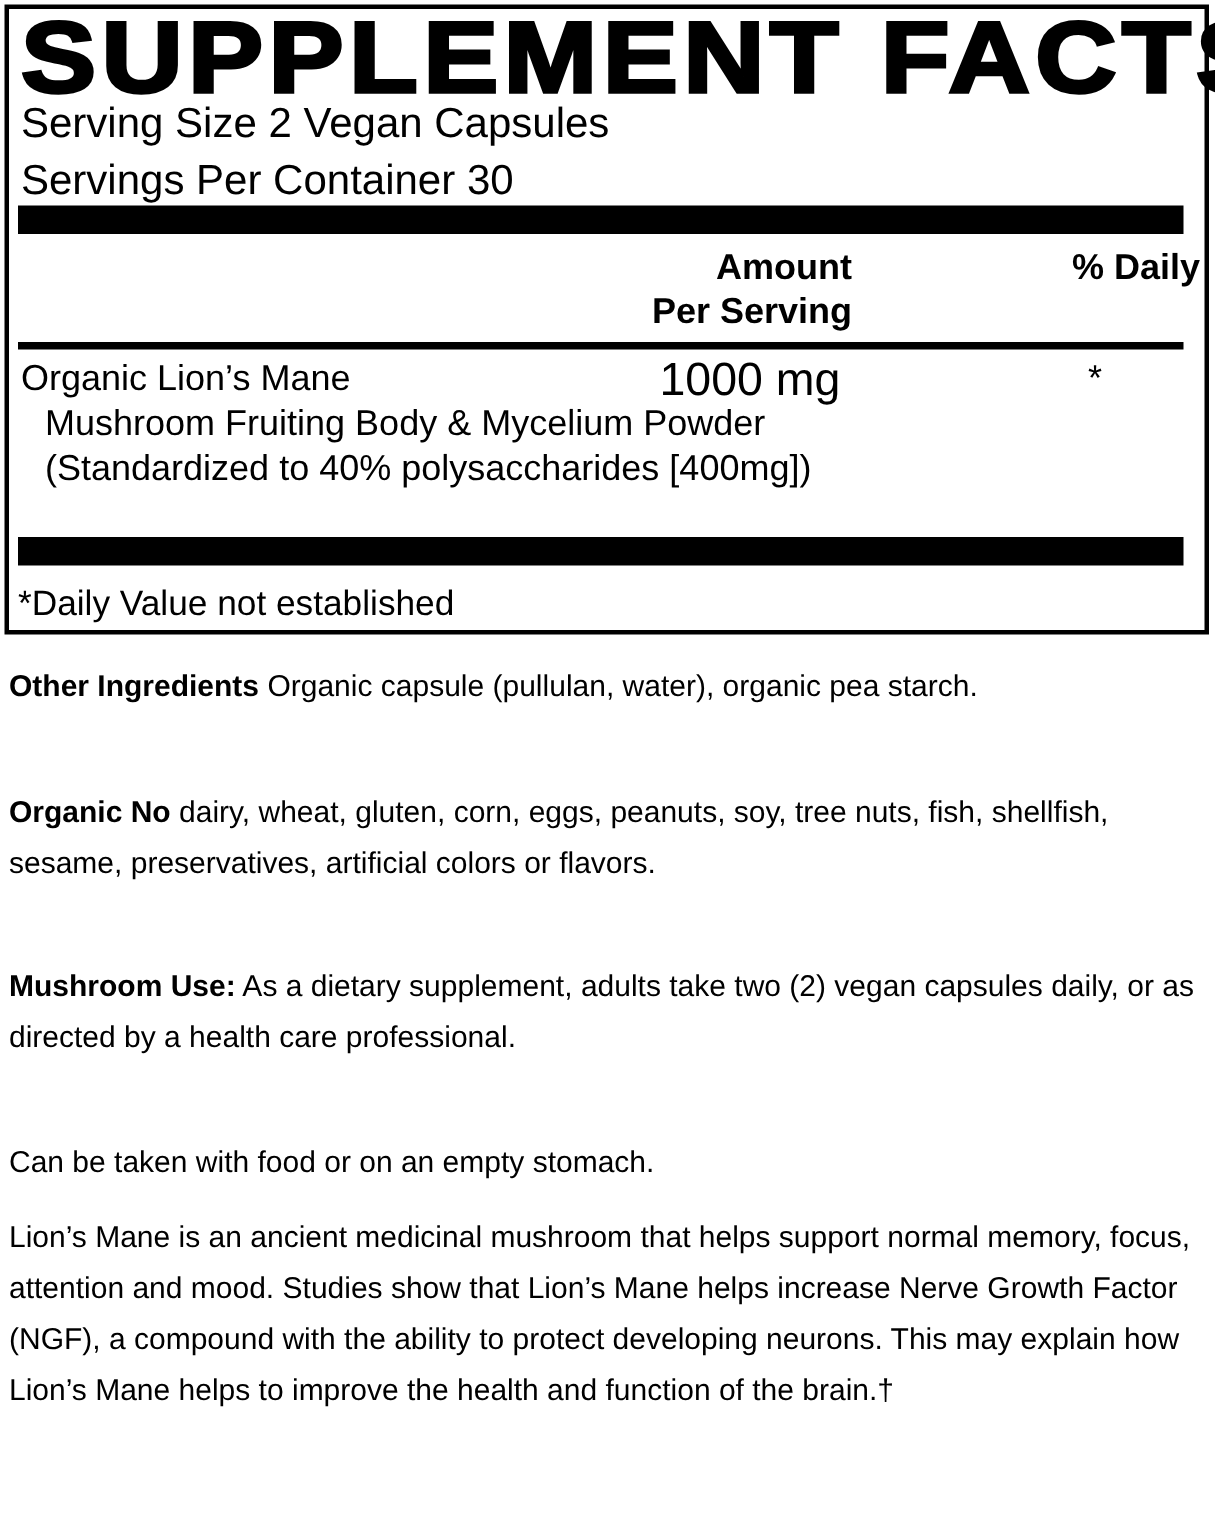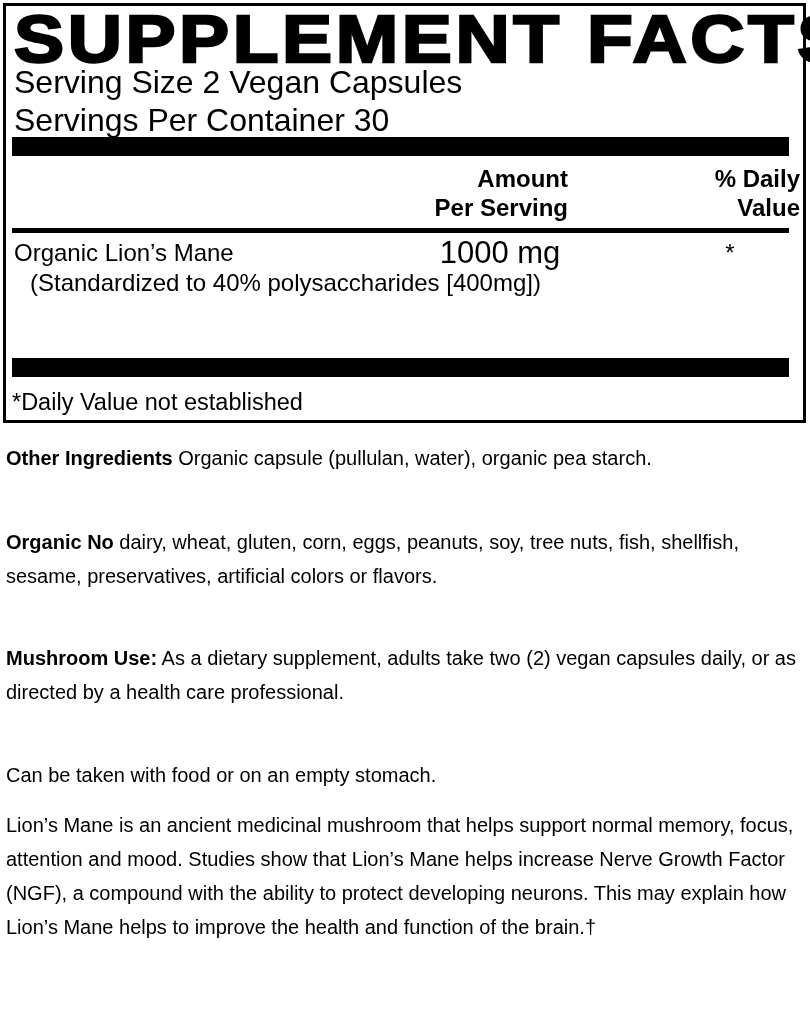--- a/index.html
+++ b/index.html
@@ -33,21 +33,21 @@
       letter-spacing: 3.2px;
       line-height: 66px;
       transform: scaleX(1.12);
       transform-origin: left top;
       -webkit-text-stroke: 2.4px #000;
       white-space: nowrap;
     }
     .serving-line {
       position: absolute;
       left: 14px;
-      font-size: 32px;
+      font-size: 28px;
       line-height: 28px;
       white-space: nowrap;
     }
     .serving-size { top: 68px; }
     .servings-per { top: 106px; }
     .bar-thick {
       position: absolute;
       left: 12px;
       width: 777px;
       height: 19px;
@@ -134,27 +134,27 @@
 <div class="serving-line servings-per">Servings Per Container 30</div>
 
 <div class="bar-thick bar-top"></div>
 
 <div class="col-head col-amount">
   <div>Amount</div>
   <div>Per Serving</div>
 </div>
 <div class="col-head col-dv">
   <div>% Daily</div>
-  <div>Value</div>
 </div>
 
 <div class="bar-thin"></div>
 
 <div class="ingredient">
   <span class="name">Organic Lion’s Mane</span>
+  <span class="indent">Mushroom Fruiting Body &amp; Mycelium Powder</span>
   <span class="indent">(Standardized to 40% polysaccharides [400mg])</span>
 </div>
 <div class="amount-val">1000 mg</div>
 <div class="dv-val">*</div>
 
 <div class="bar-thick bar-bottom"></div>
 
 <div class="footnote">*Daily Value not established</div>
 
 <div class="body-text p-other"><b>Other Ingredients</b><span> Organic capsule (pullulan, water), organic pea starch.</span></div>

